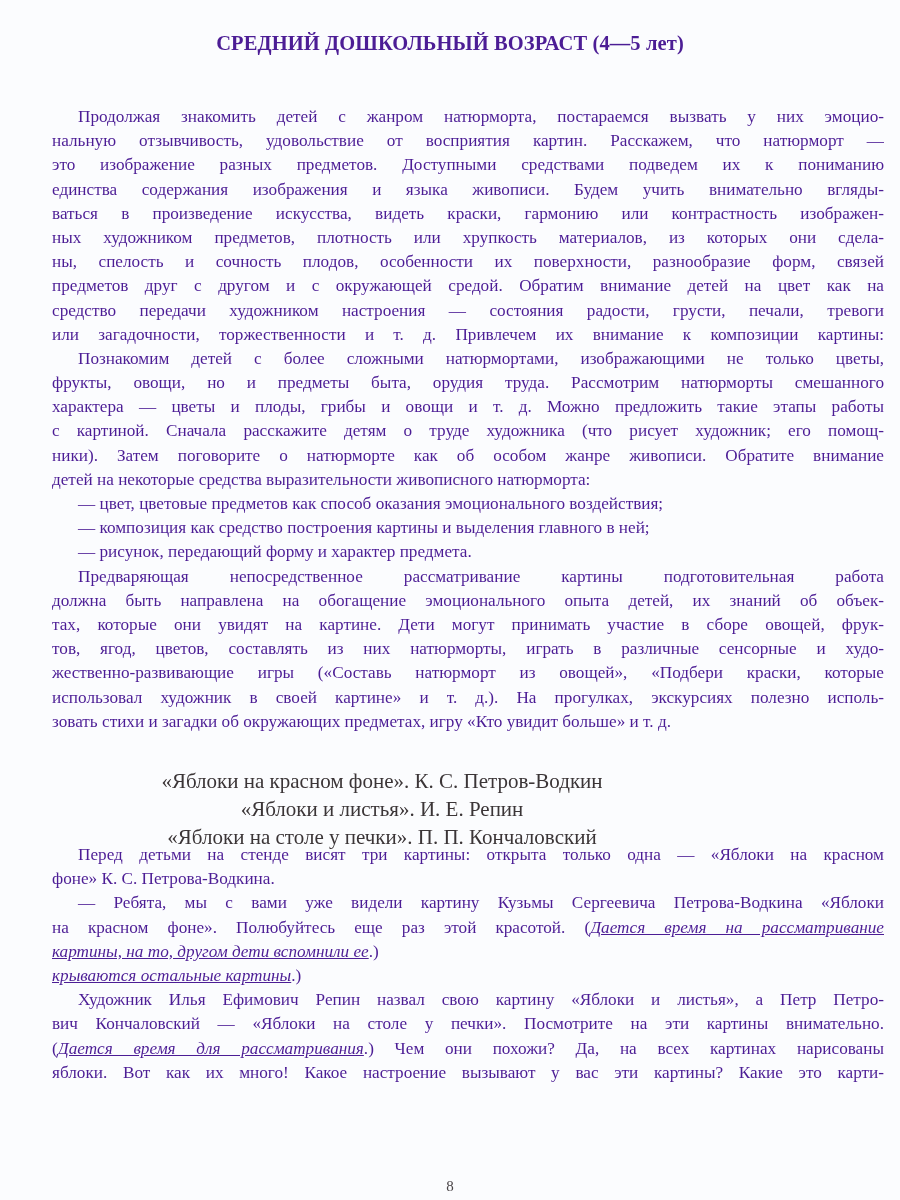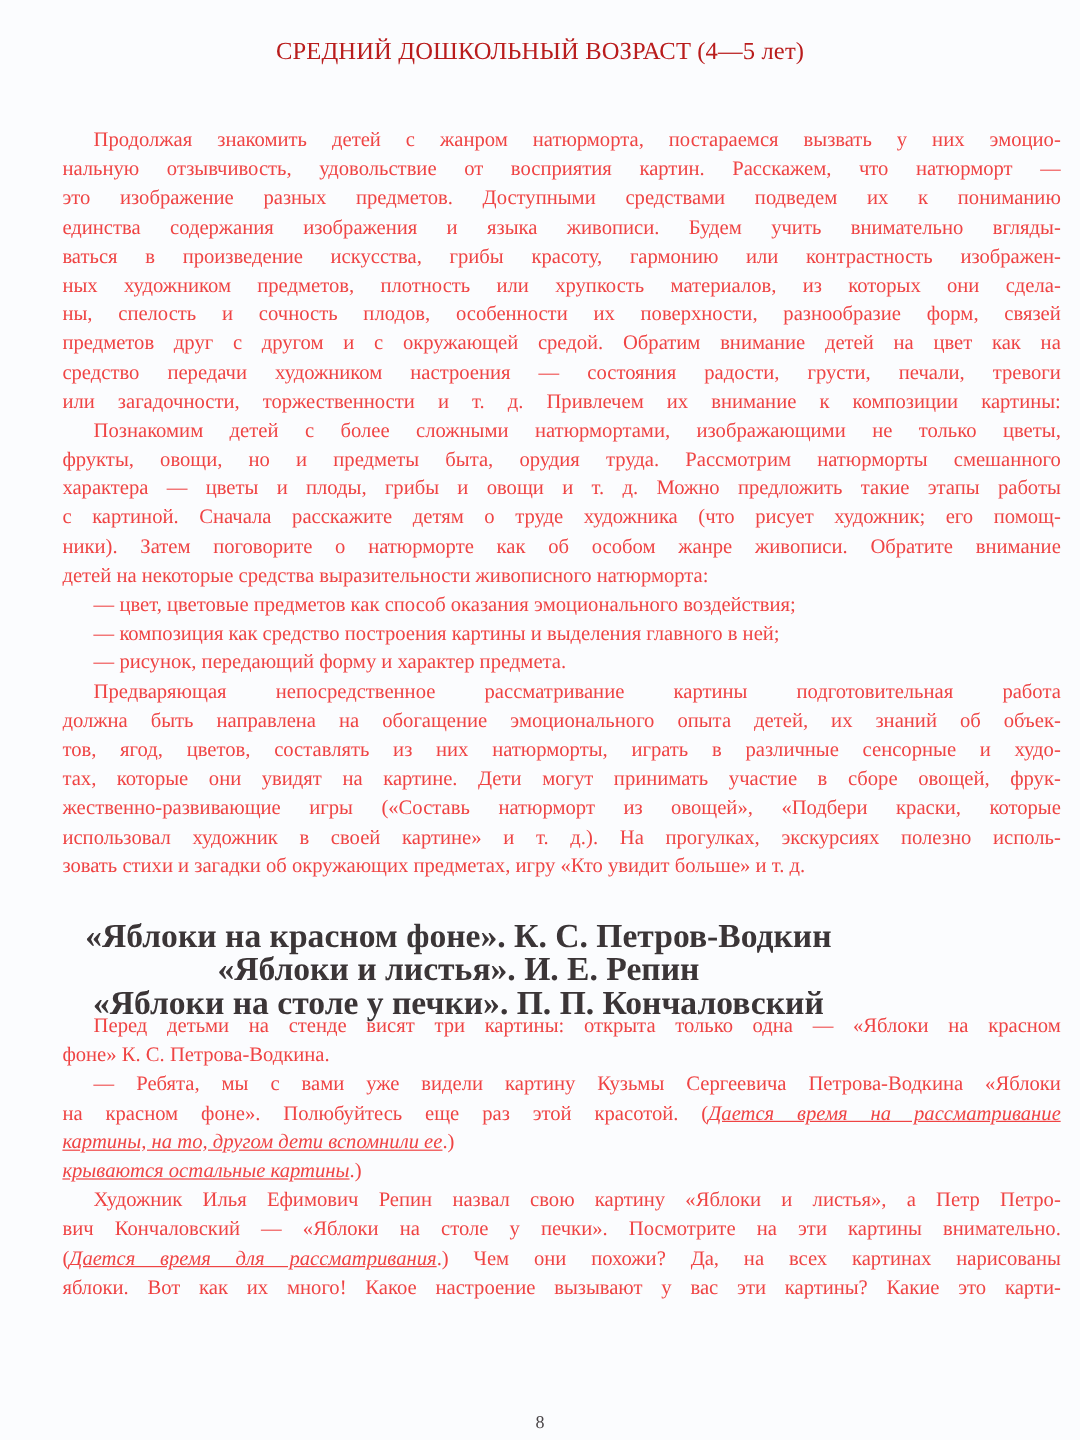--- a/index.html
+++ b/index.html
@@ -18,33 +18,33 @@
     .page {
       position: absolute;
       left: 0; top: 0;
       width: 900px; height: 1200px;
     }
     .section-title {
       position: absolute;
       left: 0; top: 32px;
       width: 900px;
       text-align: center;
-      font-weight: normal;
+      font-weight: bold;
       font-size: 20.5px;
       letter-spacing: 0.1px;
-      color: #b91c1c;
+      color: #4c1d95;
     }
     .text-block {
       position: absolute;
       left: 52px;
       width: 832px;
       font-size: 17.2px;
       line-height: 24.2px;
       text-align: justify;
-      color: #ef4444;
+      color: #4c1d95;
     }
     .block1 { top: 105px; }
     .block2 { top: 843px; }
     .line-just {
       display: block;
       text-align: justify;
       text-align-last: justify;
       height: 24.2px;
       overflow: hidden;
       white-space: nowrap;
@@ -54,22 +54,22 @@
       text-align: left;
       height: 24.2px;
       white-space: nowrap;
     }
     .indent { padding-left: 26px; }
     .subtitle-block {
       position: absolute;
       left: 0; top: 767px;
       width: 764px;
       text-align: center;
-      font-weight: bold;
-      font-size: 28px;
+      font-weight: normal;
+      font-size: 21px;
       line-height: 28px;
       color: #3b3537;
     }
     .subtitle-block div { white-space: nowrap; }
     em {
       font-style: italic;
       text-decoration: underline;
     }
     .page-number {
       position: absolute;
@@ -86,42 +86,42 @@
 <div class="page">
 
   <div class="section-title">СРЕДНИЙ ДОШКОЛЬНЫЙ ВОЗРАСТ (4—5 лет)</div>
 
   <div class="text-block block1">
 
     <span class="line-just indent">Продолжая знакомить детей с жанром натюрморта, постараемся вызвать у них эмоцио-</span>
     <span class="line-just">нальную отзывчивость, удовольствие от восприятия картин. Расскажем, что натюрморт —</span>
     <span class="line-just">это изображение разных предметов. Доступными средствами подведем их к пониманию</span>
     <span class="line-just">единства содержания изображения и языка живописи. Будем учить внимательно вгляды-</span>
-    <span class="line-just">ваться в произведение искусства, грибы красоту, гармонию или контрастность изображен-</span>
+    <span class="line-just">ваться в произведение искусства, видеть краски, гармонию или контрастность изображен-</span>
     <span class="line-just">ных художником предметов, плотность или хрупкость материалов, из которых они сдела-</span>
     <span class="line-just">ны, спелость и сочность плодов, особенности их поверхности, разнообразие форм, связей</span>
     <span class="line-just">предметов друг с другом и с окружающей средой. Обратим внимание детей на цвет как на</span>
     <span class="line-just">средство передачи художником настроения — состояния радости, грусти, печали, тревоги</span>
     <span class="line-just">или загадочности, торжественности и т. д. Привлечем их внимание к композиции картины:</span>
 
     <span class="line-just indent">Познакомим детей с более сложными натюрмортами, изображающими не только цветы,</span>
     <span class="line-just">фрукты, овощи, но и предметы быта, орудия труда. Рассмотрим натюрморты смешанного</span>
     <span class="line-just">характера — цветы и плоды, грибы и овощи и т. д. Можно предложить такие этапы работы</span>
     <span class="line-just">с картиной. Сначала расскажите детям о труде художника (что рисует художник; его помощ-</span>
     <span class="line-just">ники). Затем поговорите о натюрморте как об особом жанре живописи. Обратите внимание</span>
     <span class="line-last">детей на некоторые средства выразительности живописного натюрморта:</span>
 
     <span class="line-last indent">— цвет, цветовые предметов как способ оказания эмоционального воздействия;</span>
     <span class="line-last indent">— композиция как средство построения картины и выделения главного в ней;</span>
     <span class="line-last indent">— рисунок, передающий форму и характер предмета.</span>
 
     <span class="line-just indent">Предваряющая непосредственное рассматривание картины подготовительная работа</span>
     <span class="line-just">должна быть направлена на обогащение эмоционального опыта детей, их знаний об объек-</span>
+    <span class="line-just">тах, которые они увидят на картине. Дети могут принимать участие в сборе овощей, фрук-</span>
     <span class="line-just">тов, ягод, цветов, составлять из них натюрморты, играть в различные сенсорные и худо-</span>
-    <span class="line-just">тах, которые они увидят на картине. Дети могут принимать участие в сборе овощей, фрук-</span>
     <span class="line-just">жественно-развивающие игры («Составь натюрморт из овощей», «Подбери краски, которые</span>
     <span class="line-just">использовал художник в своей картине» и т. д.). На прогулках, экскурсиях полезно исполь-</span>
     <span class="line-last">зовать стихи и загадки об окружающих предметах, игру «Кто увидит больше» и т. д.</span>
   </div>
 
   <div class="subtitle-block">
     <div>«Яблоки на красном фоне». К. С. Петров-Водкин</div>
     <div>«Яблоки и листья». И. Е. Репин</div>
     <div>«Яблоки на столе у печки». П. П. Кончаловский</div>
   </div>

